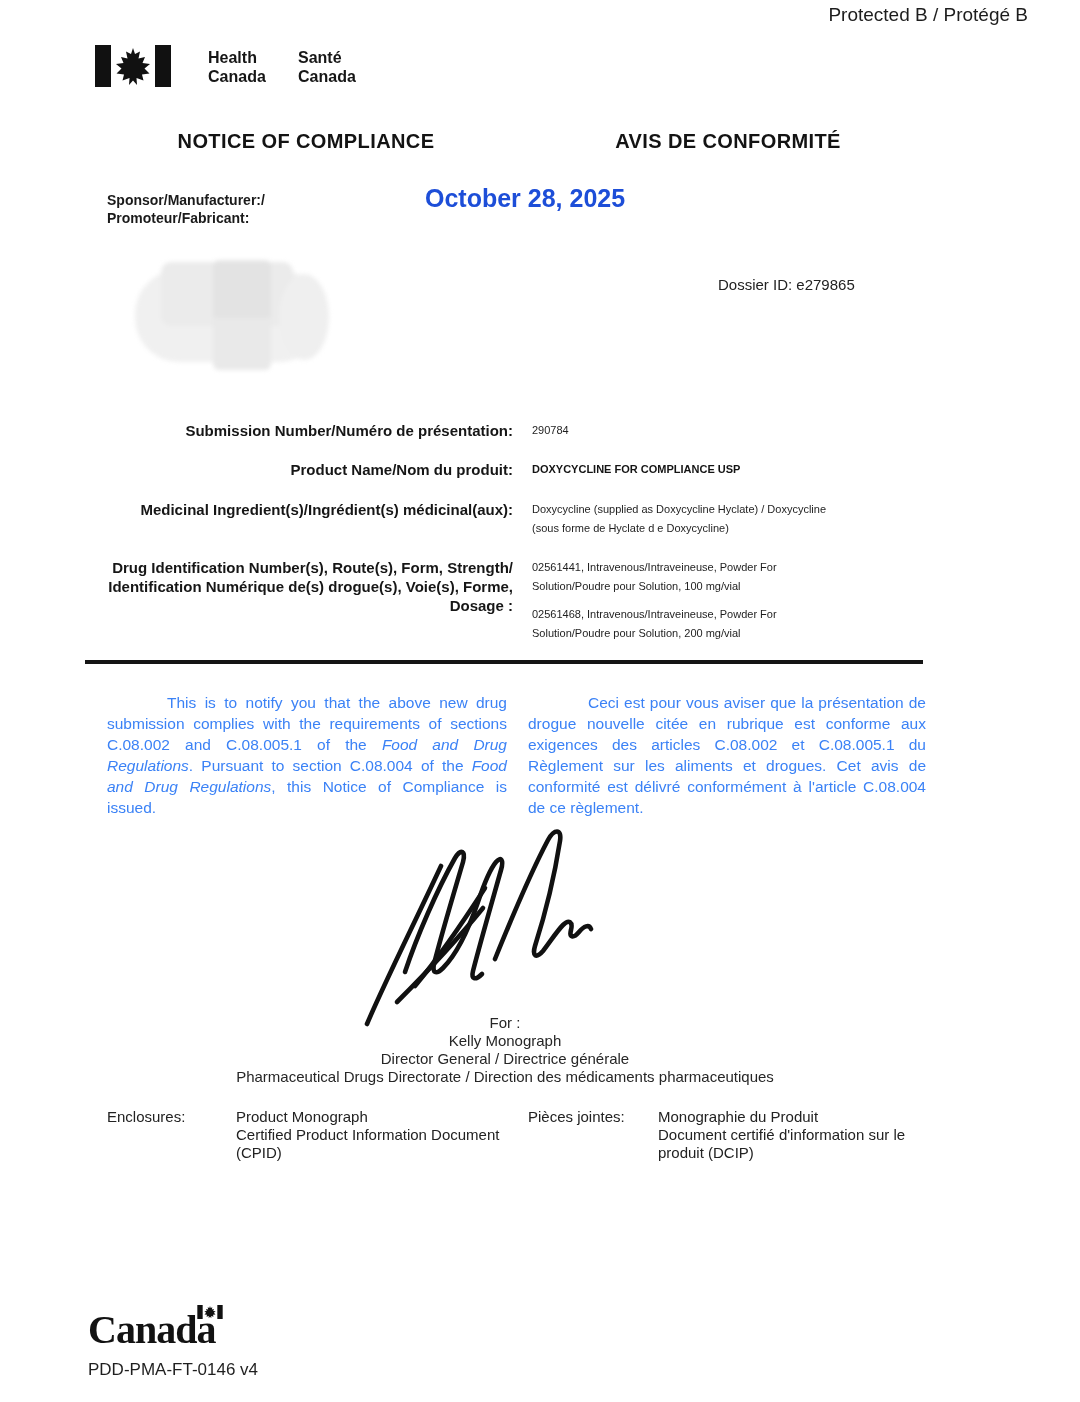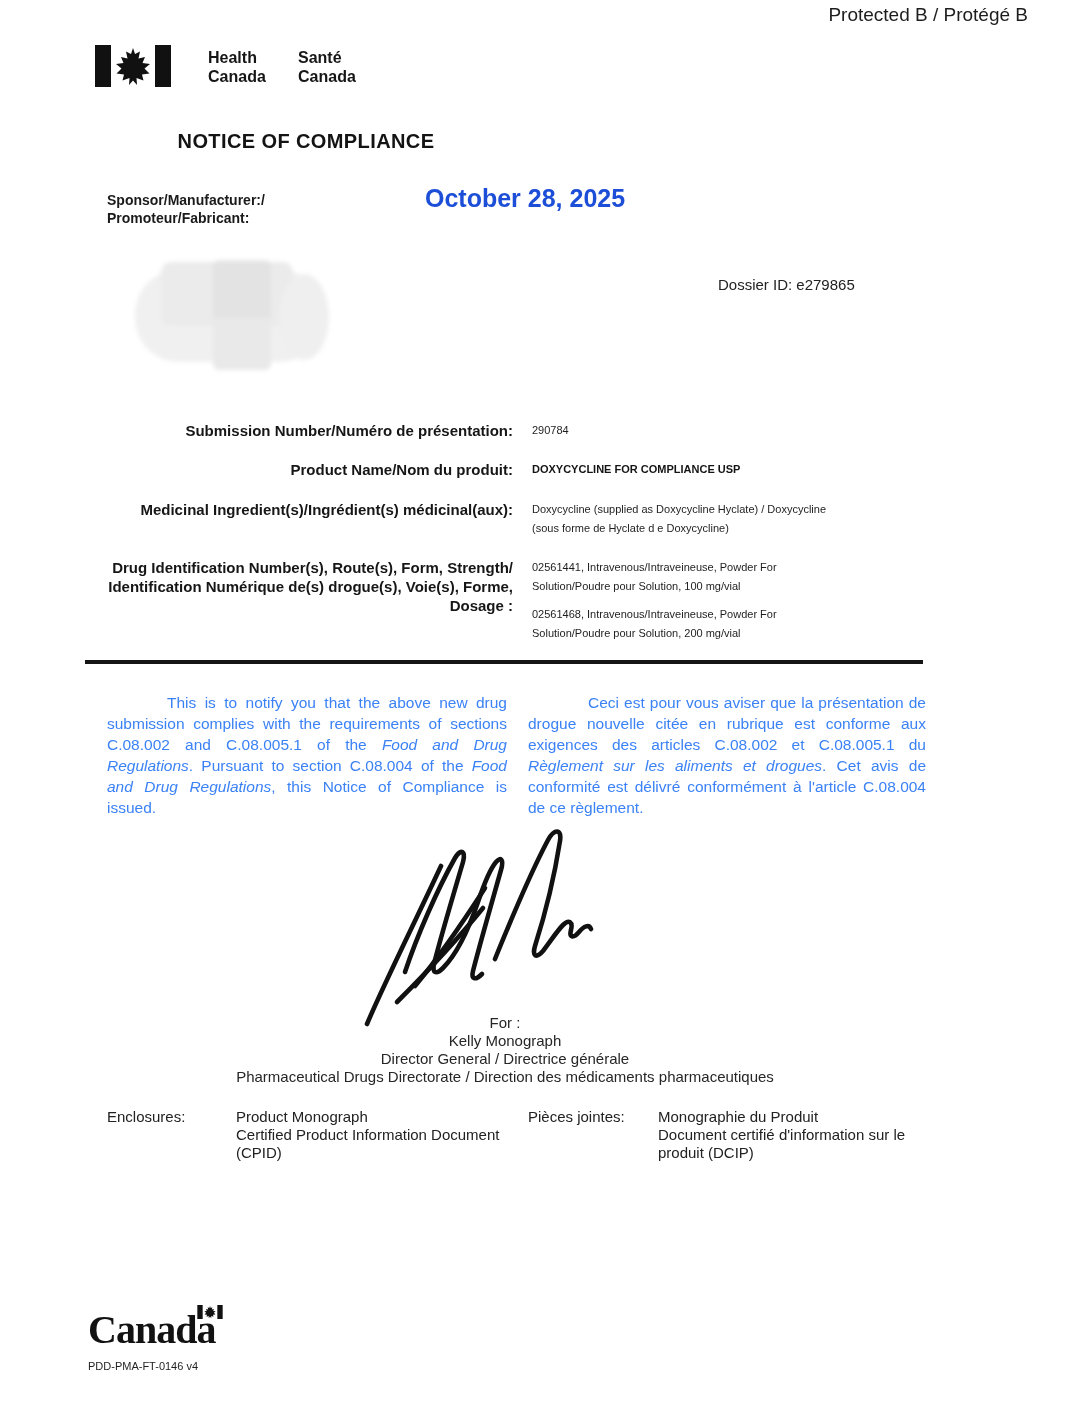--- a/index.html
+++ b/index.html
@@ -50,40 +50,41 @@
   .sig-block { left:155px; top:1014px; width:700px; text-align:center; font-size:15px; line-height:18px; color:#262626; }
 
   .enc { top:1108px; font-size:15px; line-height:18px; white-space:pre-line; color:#222; }
   .enc-label-en { left:107px; }
   .enc-items-en { left:236px; width:290px; }
   .enc-label-fr { left:528px; }
   .enc-items-fr { left:658px; width:280px; }
 
   .wordmark { left:88px; top:1306px; font-family:"Liberation Serif", serif; font-size:40px; font-weight:bold; letter-spacing:-1px; color:#121212; }
   .wordmark-flag { position:absolute; right:-8px; top:-1px; width:26px; height:14px; }
-  .form-id { left:88px; top:1360px; font-size:11px; color:#1f1f1f; }
+  .form-id { left:88px; top:1360px; font-size:17px; color:#1f1f1f; }
 </style>
 </head>
 <body>
 
 <div class="page">
 
   <div class="abs protected">Protected B / Protégé B</div>
 
   <svg class="abs flag-svg" viewBox="0 0 152 84">
     <rect x="0" y="0" width="32" height="84" fill="#111"></rect>
     <rect x="120" y="0" width="32" height="84" fill="#111"></rect>
     <path fill="#111" d="M76 6 L80 18 L90 13 L87 27 L100 24 L95 36 L110 38 L99 47 L109 57 L94 59 L97 71 L83 66 L84 80 L76 71 L68 80 L69 66 L55 71 L58 59 L43 57 L53 47 L42 38 L57 36 L52 24 L65 27 L62 13 L72 18 Z"></path>
   </svg>
   <div class="abs dept dept-en">Health
 Canada</div>
   <div class="abs dept dept-fr">Santé
 Canada</div>
 
   <div class="abs doc-title title-en">NOTICE OF COMPLIANCE</div>
+  <div class="abs doc-title title-fr">AVIS DE CONFORMITÉ</div>
 
   <div class="abs sponsor-label">Sponsor/Manufacturer:/
 Promoteur/Fabricant:</div>
   <div class="abs noc-date">October 28, 2025</div>
 
   <div class="abs redaction">
     <div class="red-a"></div>
     <div class="red-b"></div>
     <div class="red-e"></div>
     <div class="red-c"></div>
@@ -106,21 +107,21 @@
 Identification Numérique de(s) drogue(s), Voie(s), Forme,
 Dosage :</div>
   <div class="abs f-value r4">02561441, Intravenous/Intraveineuse, Powder For
 Solution/Poudre pour Solution, 100 mg/vial</div>
   <div class="abs f-value r4b">02561468, Intravenous/Intraveineuse, Powder For
 Solution/Poudre pour Solution, 200 mg/vial</div>
 
   <div class="abs rule"></div>
 
   <div class="abs body-col col-en"><span>This is to notify you that the above new drug submission complies with the requirements of sections C.08.002 and C.08.005.1 of the </span><span style="font-style: italic;">Food and Drug Regulations</span><span>. Pursuant to section C.08.004 of the </span><span style="font-style: italic;">Food and Drug Regulations</span><span>, this Notice of Compliance is issued.</span></div>
-  <div class="abs body-col col-fr"><span>Ceci est pour vous aviser que la présentation de drogue nouvelle citée en rubrique est conforme aux exigences des articles C.08.002 et C.08.005.1 du </span><span style="font-style: italic;">Règlement sur les aliments et drogues</span><span>. Cet avis de conformité est délivré conformément à l'article C.08.004 de ce règlement.</span></div>
+  <div class="abs body-col col-fr"><span>Ceci est pour vous aviser que la présentation de drogue nouvelle citée en rubrique est conforme aux exigences des articles C.08.002 et C.08.005.1 du </span><span style="">Règlement sur les aliments et drogues</span><span>. Cet avis de conformité est délivré conformément à l'article C.08.004 de ce règlement.</span></div>
 
   <svg class="abs signature-svg" viewBox="0 0 250 205">
     <path d="M22 200 C 38 162, 68 102, 96 42"></path>
     <path d="M60 148 C 72 112, 92 66, 110 34 C 116 24, 121 27, 118 38 C 108 72, 96 112, 89 140 C 87 149, 91 151, 98 144 C 112 130, 124 104, 133 78 C 139 60, 146 44, 151 38 C 156 32, 159 36, 156 46 C 147 78, 136 116, 128 147 C 126 155, 130 157, 137 150"></path>
     <path d="M52 178 C 80 150, 112 116, 138 84"></path>
     <path d="M70 162 C 95 132, 118 98, 140 64"></path>
     <path d="M150 135 C 165 98, 186 48, 203 16 C 209 5, 217 4, 215 17 C 209 55, 198 97, 190 122 C 187 132, 191 135, 198 127 C 205 118, 212 107, 218 101 C 224 95, 228 98, 226 106 C 224 113, 228 115, 234 108 C 239 102, 244 100, 246 105"></path>
   </svg>
 
   <div class="abs sig-block">

